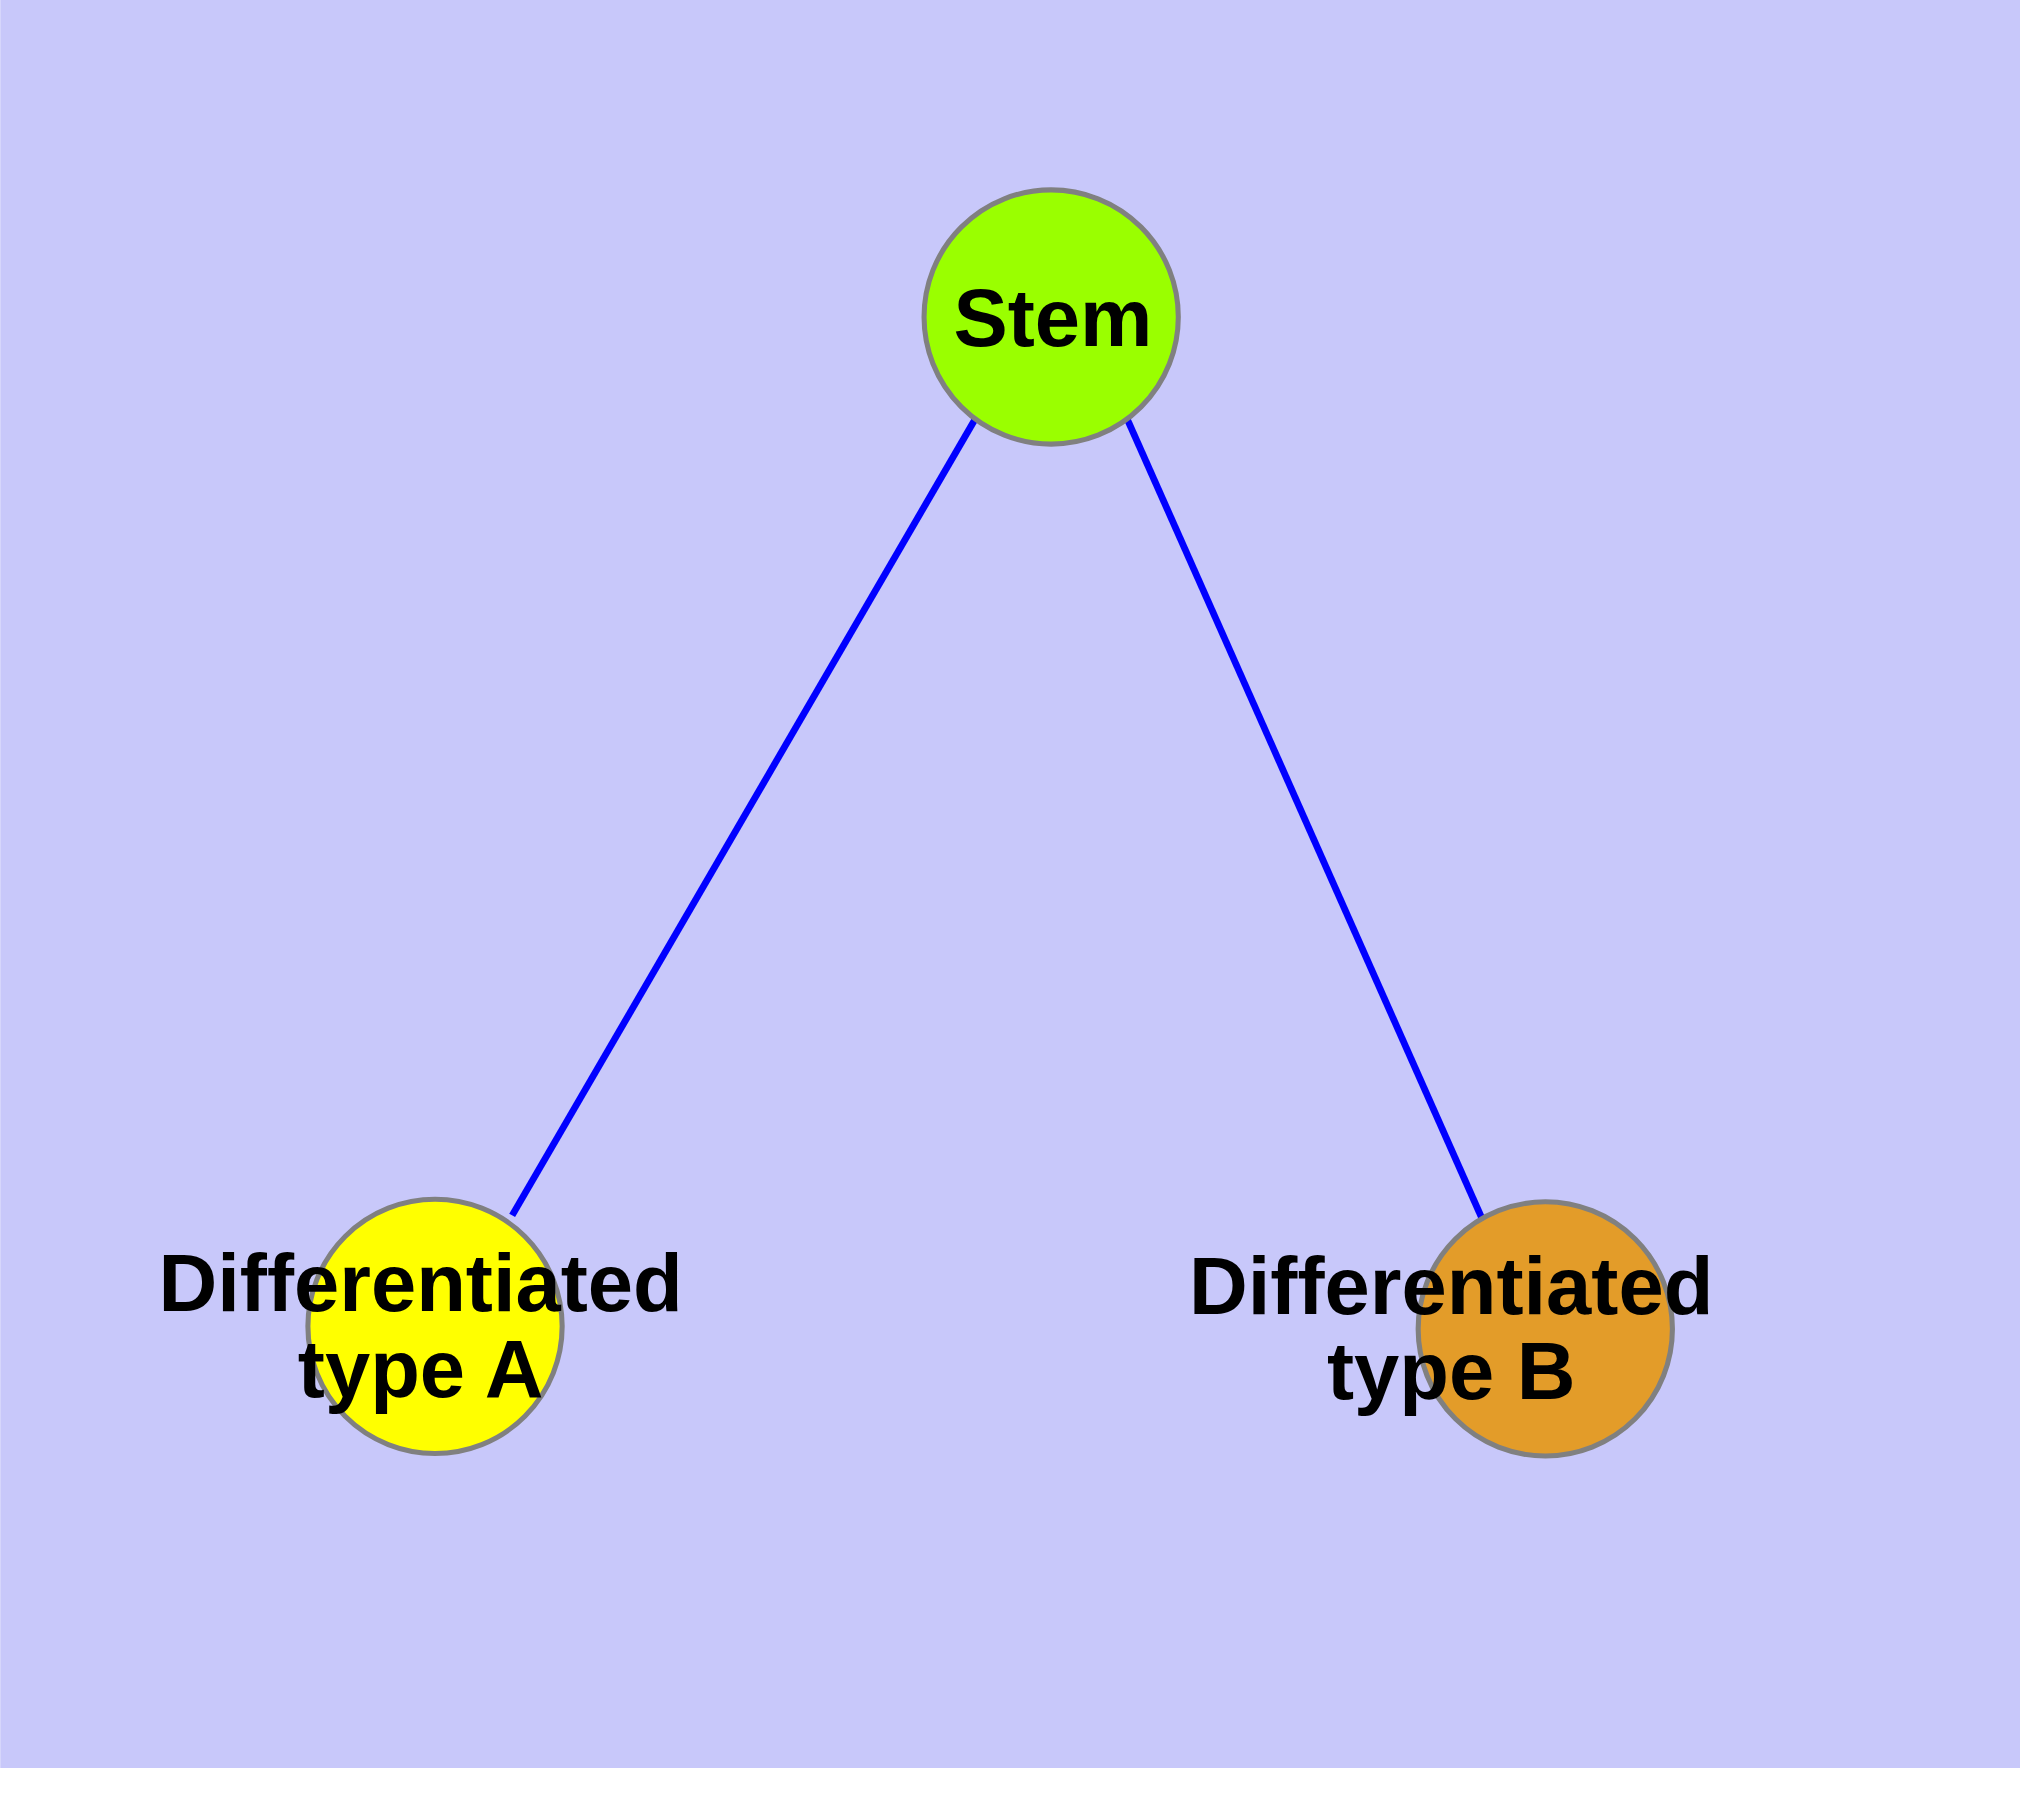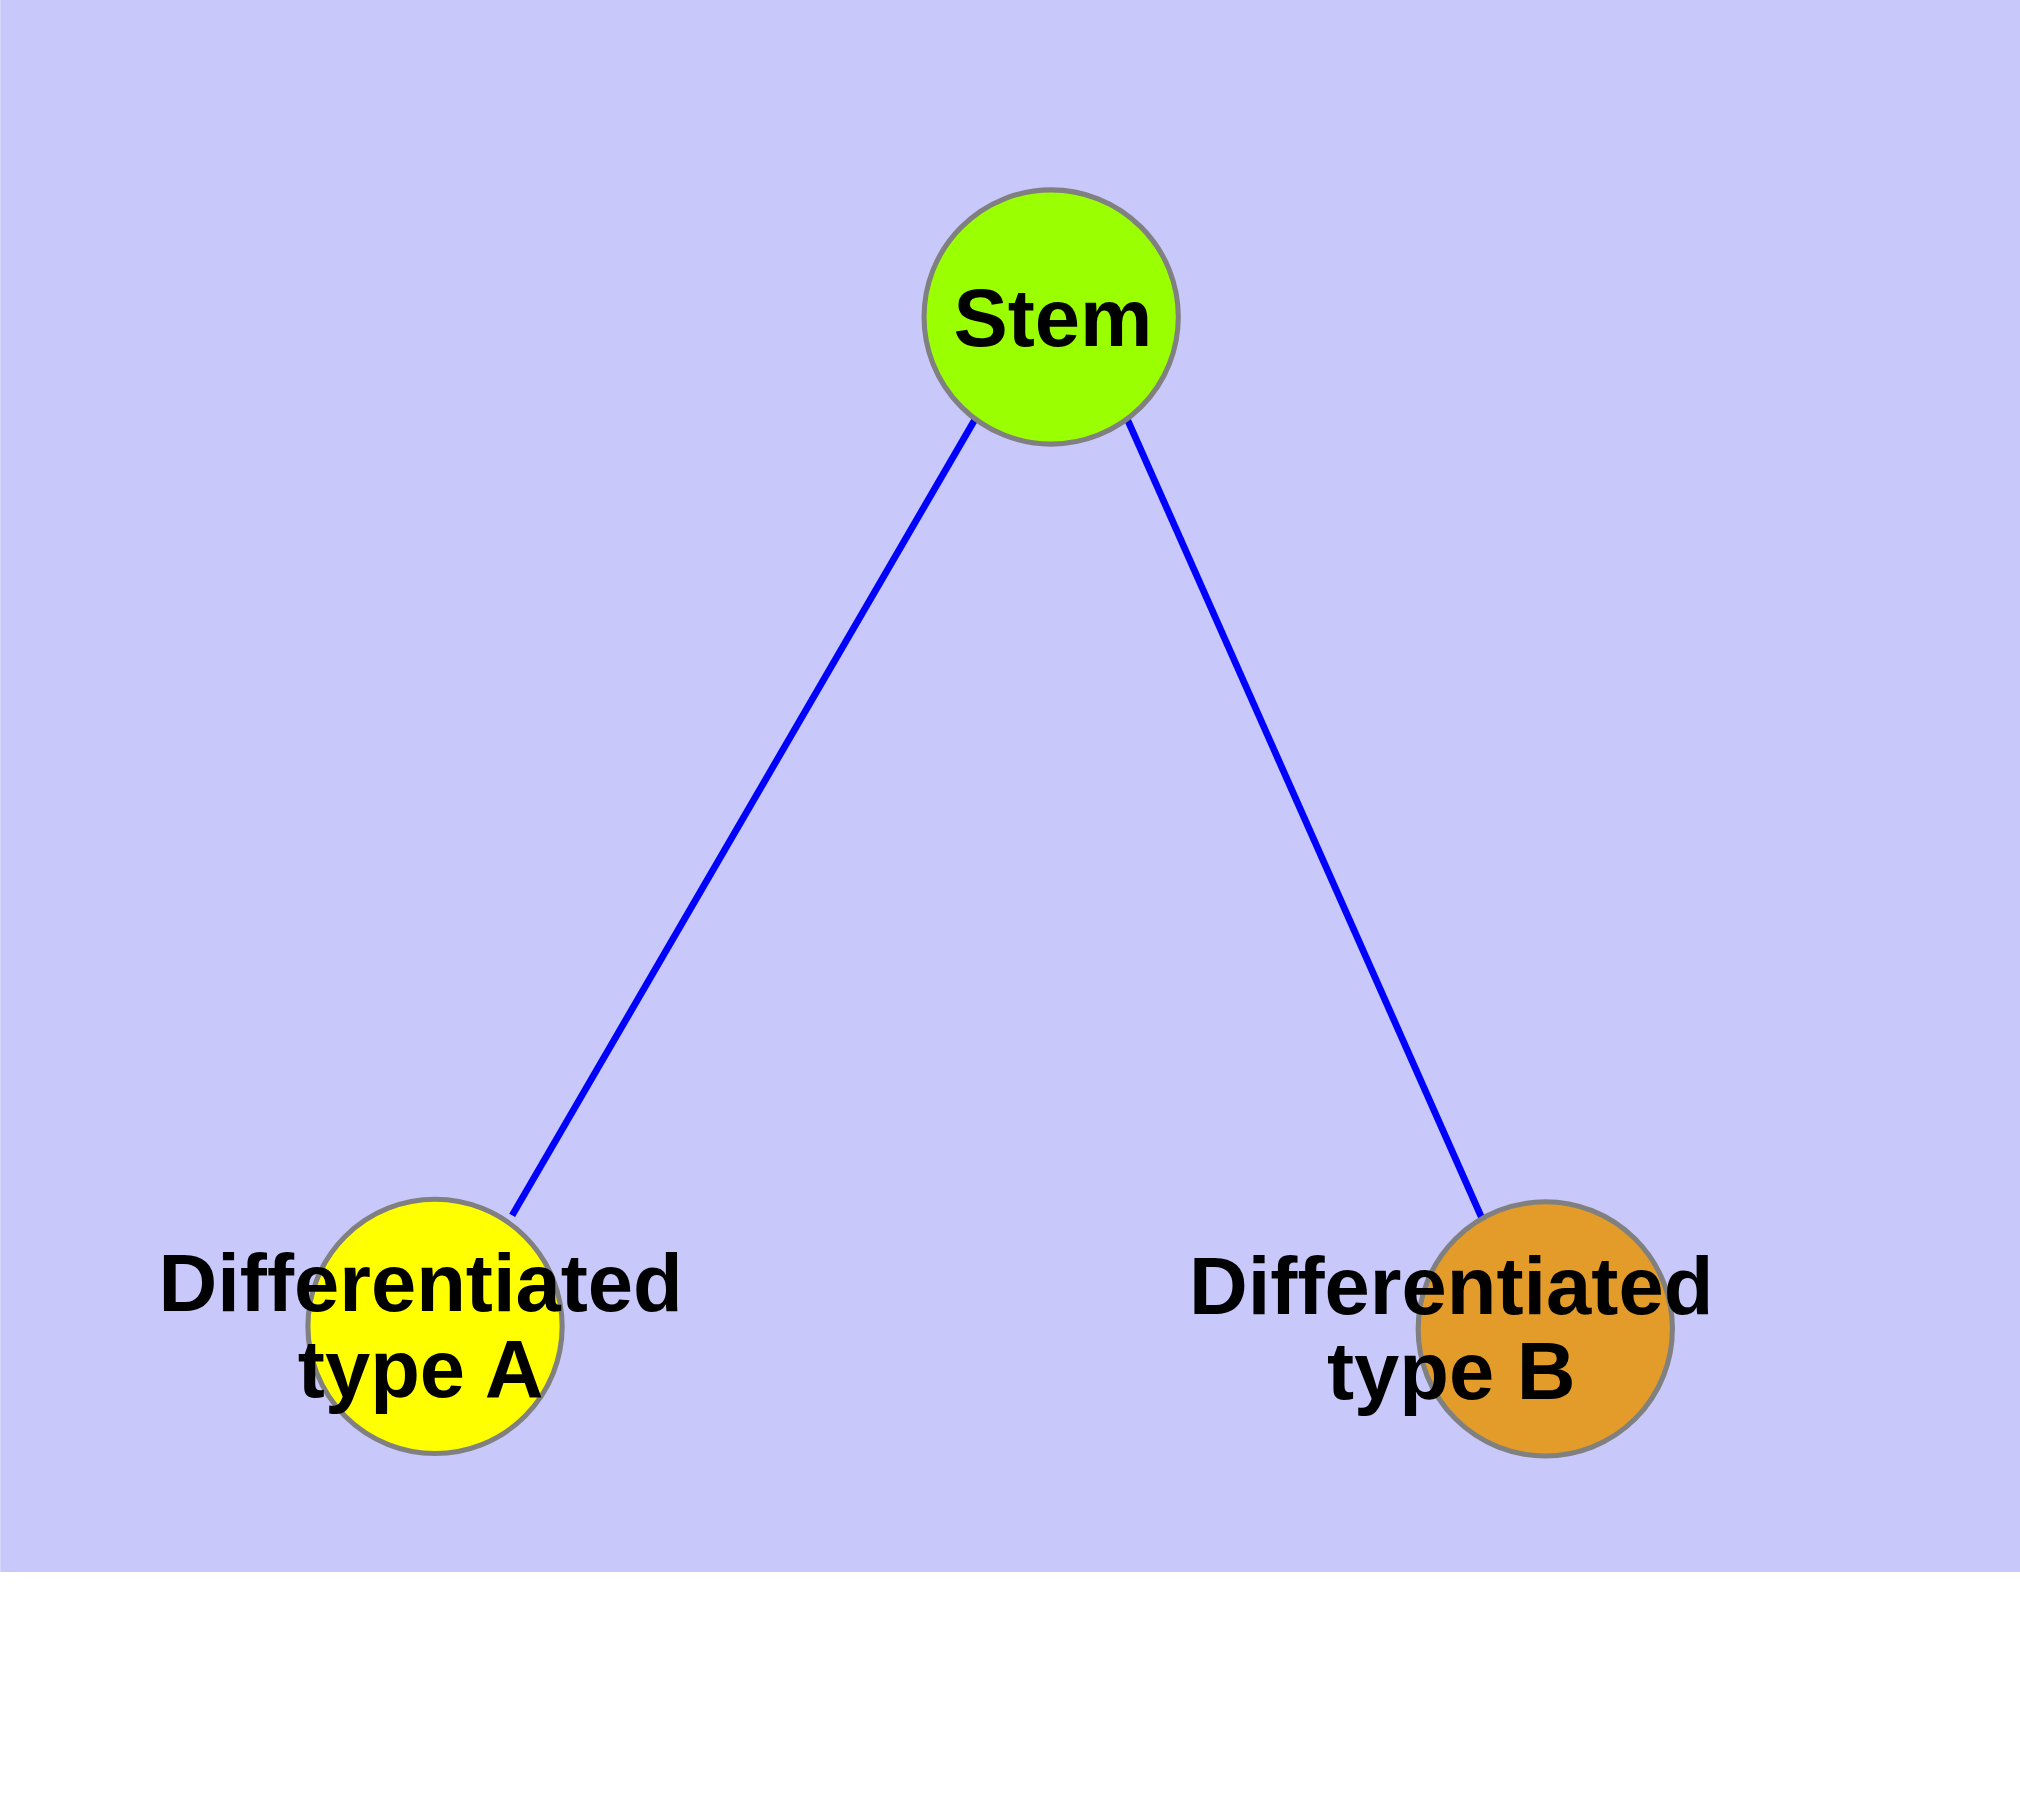--- a/index.html
+++ b/index.html
@@ -3,21 +3,21 @@
 <meta charset="utf-8">
 <style>
   html, body {
     margin: 0;
     padding: 0;
     background: #ffffff;
   }
   #canvas {
     position: relative;
     width: 2021px;
-    height: 1572px;
+    height: 1768px;
     overflow: hidden;
     font-family: "Liberation Sans", sans-serif;
   }
   #graph-svg {
     position: absolute;
     top: 0;
     left: 0;
     width: 2021px;
     height: 1812px;
     display: block;

